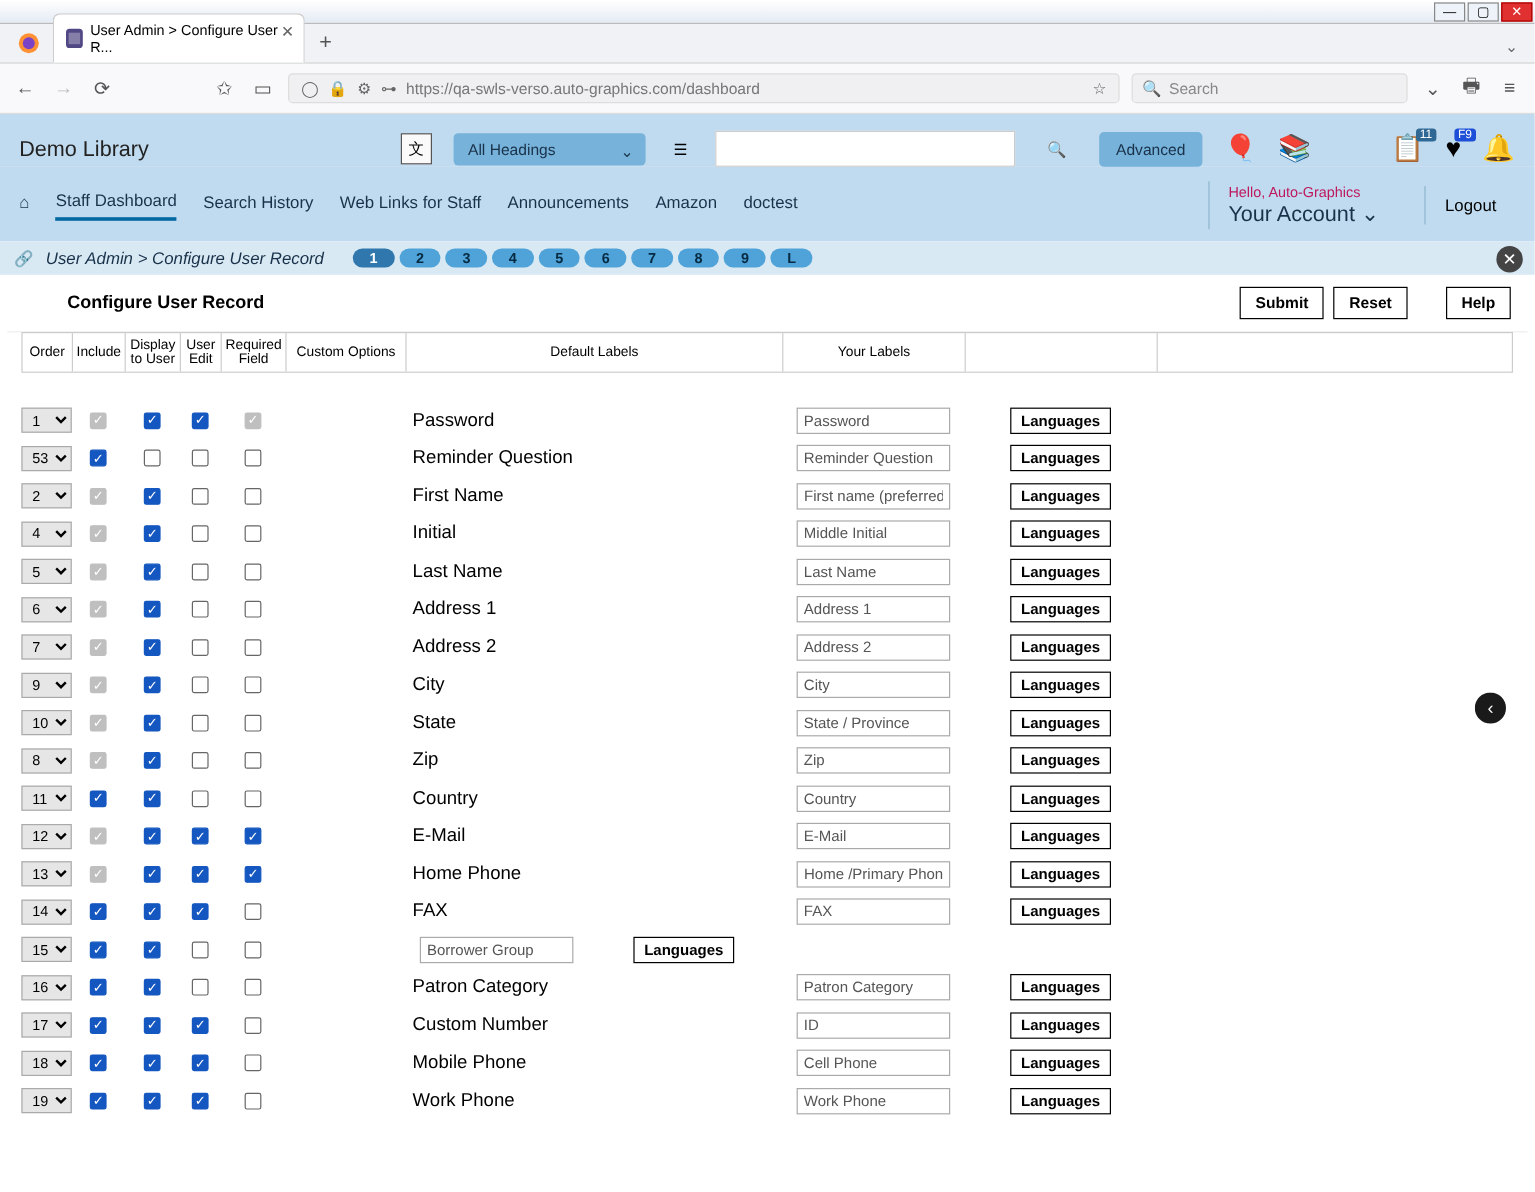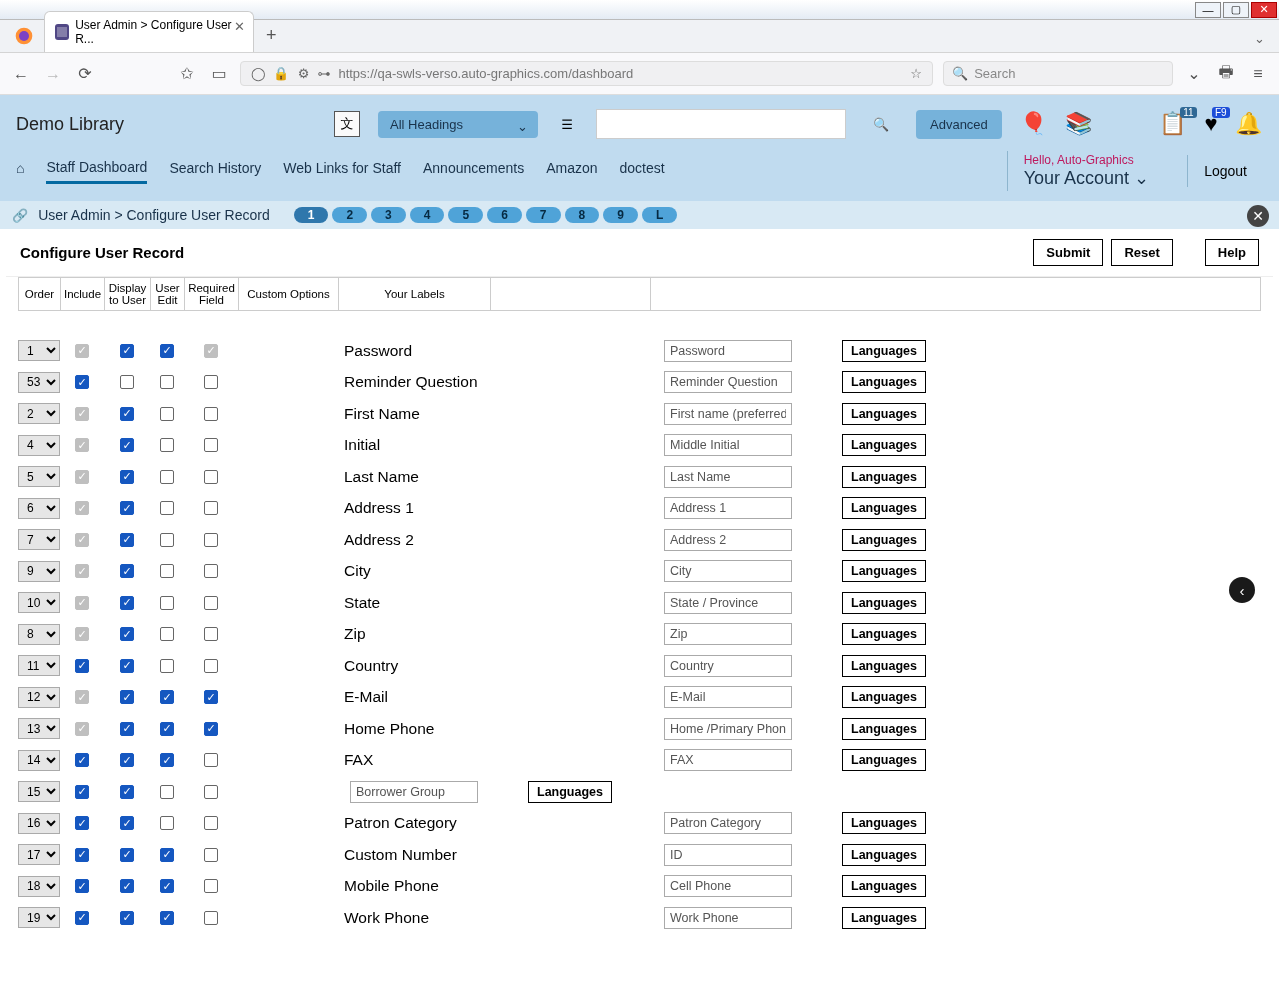--- a/index.html
+++ b/index.html
@@ -37,29 +37,29 @@
 
     .app-nav { background:#c0dbef; display:flex; align-items:center; padding:12px 16px 10px 16px; gap:22px; font-size:14px;}
     .app-nav .item{ color:#19324a; padding-bottom:6px;}
     .app-nav .item.active{ border-bottom:3px solid #0369a1; font-weight:400;}
     .acct-block{ margin-left:auto; border-left:1px solid #8db5ce; padding:2px 16px;}
     .acct-block .hello{font-size:12px;color:#be185d;}
     .acct-block .name{font-size:18px;color:#19324a;}
 
     
     .crumb-bar { background:#d8e9f4; padding:6px 12px; display:flex; align-items:center; gap:10px; position:relative;}
-    .crumb-txt {font-size:14px; color:#19324a;}
+    .crumb-txt {font-size:14px; color:#19324a;font-style:italic;}
     .pill-row { display:flex; gap:4px; margin-left:14px;}
     .pill { background:#4fa3d8; color:#062a42; border-radius:10px; padding:1px 14px; font-size:12px; font-weight:600;}
     .pill:first-child { background:#2f77ac; color:#fff;}
     .crumb-close{position:absolute; right:10px; top:4px; width:22px;height:22px;background:#444;color:#fff;border-radius:50%;display:flex;align-items:center;justify-content:center;font-size:14px;}
 
     
     .action-bar { display:flex; align-items:center; padding:10px 20px; }
-    .page-title { font-size:15px; font-weight:600;}
+    .page-title { font-size:15px; font-weight:600;margin-left:36px;}
     .btn { border:1.5px solid #000; background:#fff; padding:5px 12px; font-size:13px; font-weight:600; margin-left:8px;}
 
     
     .scroll-wrap { position:relative; height: 660px; overflow:hidden; border-top:1px solid #eee; margin:0 6px;}
     .scroll-content{ overflow-y:scroll; height:100%; padding:0 12px 20px 12px;}
     .scroll-content::-webkit-scrollbar{width:14px;}
     .scroll-content::-webkit-scrollbar-thumb{background:#bcbcbc;border-radius:2px;}
     .scroll-content::-webkit-scrollbar-track{background:#efefef;}
 
     
@@ -198,20 +198,21 @@
 <div class="scroll-wrap">
 <div class="scroll-content">
 
   <div class="hdr-table">
     <div class="col-order">Order</div>
     <div class="col-inc">Include</div>
     <div class="col-disp">Display to User</div>
     <div class="col-usr">User Edit</div>
     <div class="col-req">Required Field</div>
     <div class="col-cust">Custom Options</div>
+    <div class="col-def">Default Labels</div>
     <div class="col-your">Your Labels</div>
     <div class="col-lang"></div>
   </div>
 
   <div class="data-rows" id="data-rows">
         <div class="row">
           <div class="cell order">
             <select class="order-sel"><option>1</option></select>
           </div>
           <div class="cell inc">

